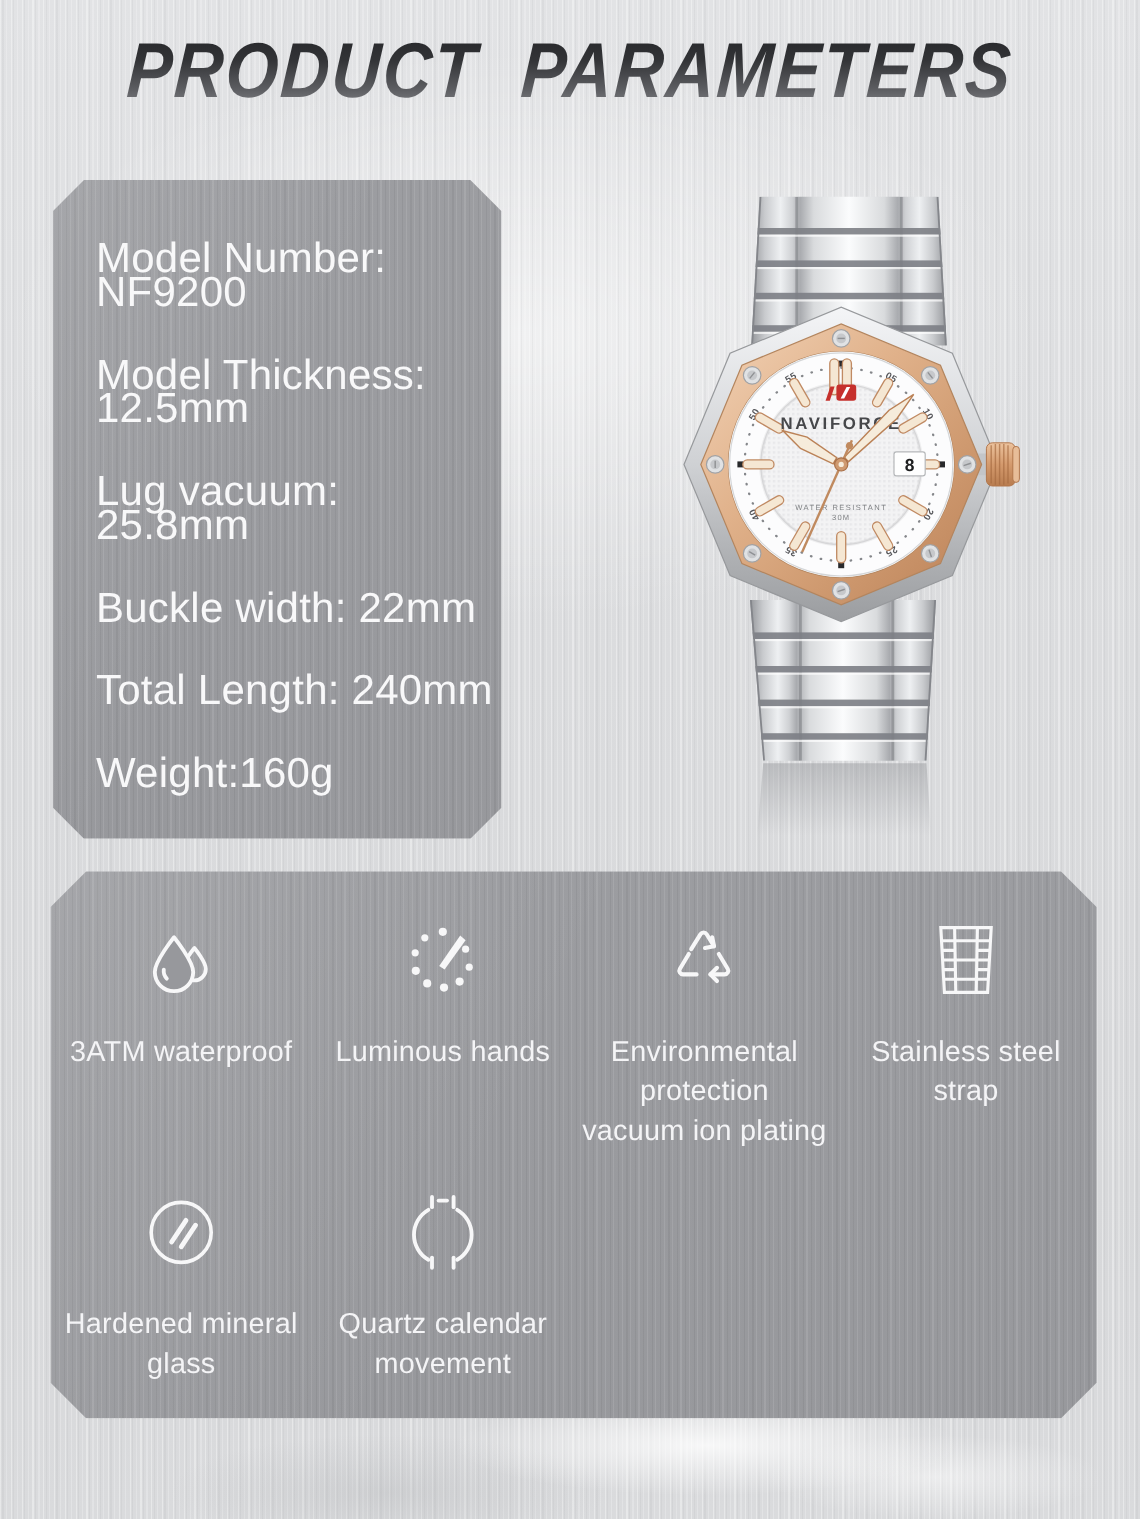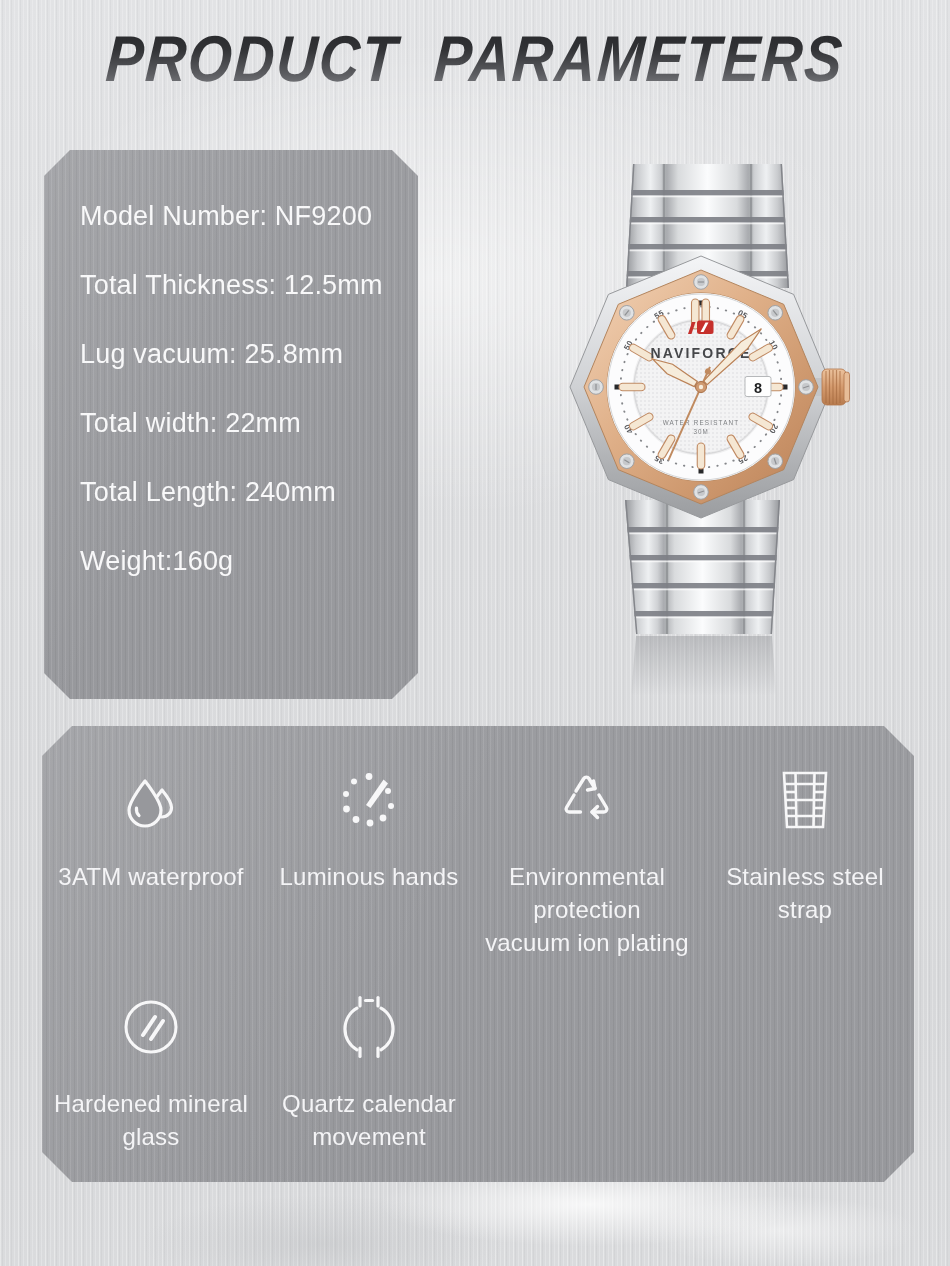--- a/index.html
+++ b/index.html
@@ -47,21 +47,21 @@
     background:
       linear-gradient(115deg, rgba(255,255,255,.10), rgba(255,255,255,0) 45%),
       repeating-linear-gradient(90deg, rgba(255,255,255,.10) 0 1px, rgba(0,0,0,0) 1px 4px, rgba(0,0,0,.05) 4px 5px, rgba(0,0,0,0) 5px 7px),
       linear-gradient(180deg, rgba(152,153,157,.95), rgba(148,149,153,.95));
   }
   .panel.specs{
     left:44px;top:150px;width:374px;height:549px;
     clip-path:polygon(26px 0,348px 0,374px 26px,374px 523px,348px 549px,26px 549px,0 523px,0 26px);
     display:flex;flex-direction:column;padding:52px 0 0 36px;box-sizing:border-box;gap:41px;
   }
-  .spec-line{color:#f8f8f9;font-size:27px;line-height:28px;letter-spacing:.2px;}
+  .spec-line{color:#f8f8f9;font-size:35px;line-height:28px;letter-spacing:.2px;}
   .panel.features{
     left:42px;top:726px;width:872px;height:456px;
     clip-path:polygon(30px 0,842px 0,872px 30px,872px 426px,842px 456px,30px 456px,0 426px,0 30px);
     display:grid;grid-template-columns:1fr 1fr 1fr 1fr;grid-template-rows:227px 1fr;
   }
   .tile{display:flex;flex-direction:column;align-items:center;padding-top:38px;}
   .tile .ic{height:72px;display:flex;align-items:center;justify-content:center;margin-bottom:24px;}
   .tile .lbl{color:#f4f4f6;font-size:24px;line-height:33px;text-align:center;letter-spacing:.2px;}
   .ic svg{display:block;}
   .watch{position:absolute;left:520px;top:158px;width:420px;height:548px;z-index:1;}
@@ -70,23 +70,23 @@
 <body>
 
 <div class="page">
   <div class="streaks"></div>
   <div class="marble"></div>
 
   <div class="title">PRODUCT PARAMETERS</div>
 
   <div class="panel specs">
     <div class="spec-line">Model Number: NF9200</div>
-    <div class="spec-line">Total Thickness: 12.5mm</div>
+    <div class="spec-line">Model Thickness: 12.5mm</div>
     <div class="spec-line">Lug vacuum: 25.8mm</div>
-    <div class="spec-line">Total width: 22mm</div>
+    <div class="spec-line">Buckle width: 22mm</div>
     <div class="spec-line">Total Length: 240mm</div>
     <div class="spec-line">Weight:160g</div>
   </div>
 
   <svg class="watch" viewBox="520 158 420 548">
     <defs>
       <linearGradient id="gb" x1="0" y1="0" x2="1" y2="0">
         <stop offset="0" stop-color="#94969a"></stop>
           <stop offset=".07" stop-color="#c9cbce"></stop>
         <stop offset=".15" stop-color="#eef0f2"></stop>

